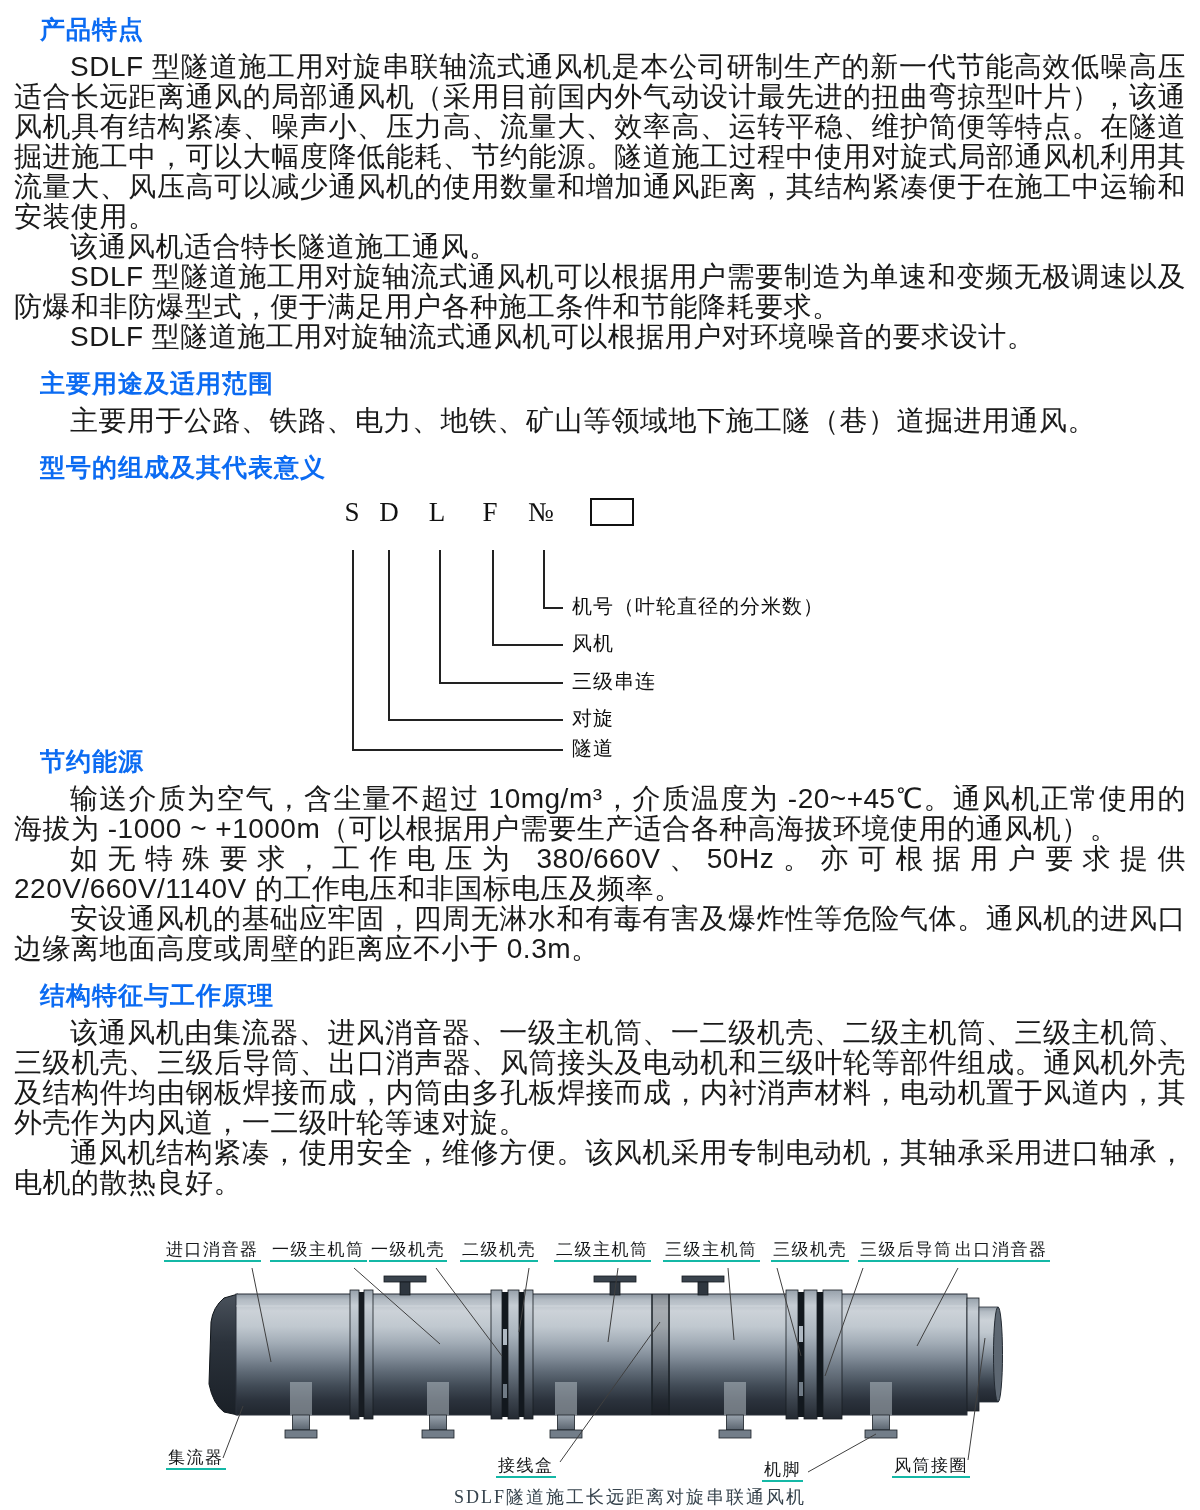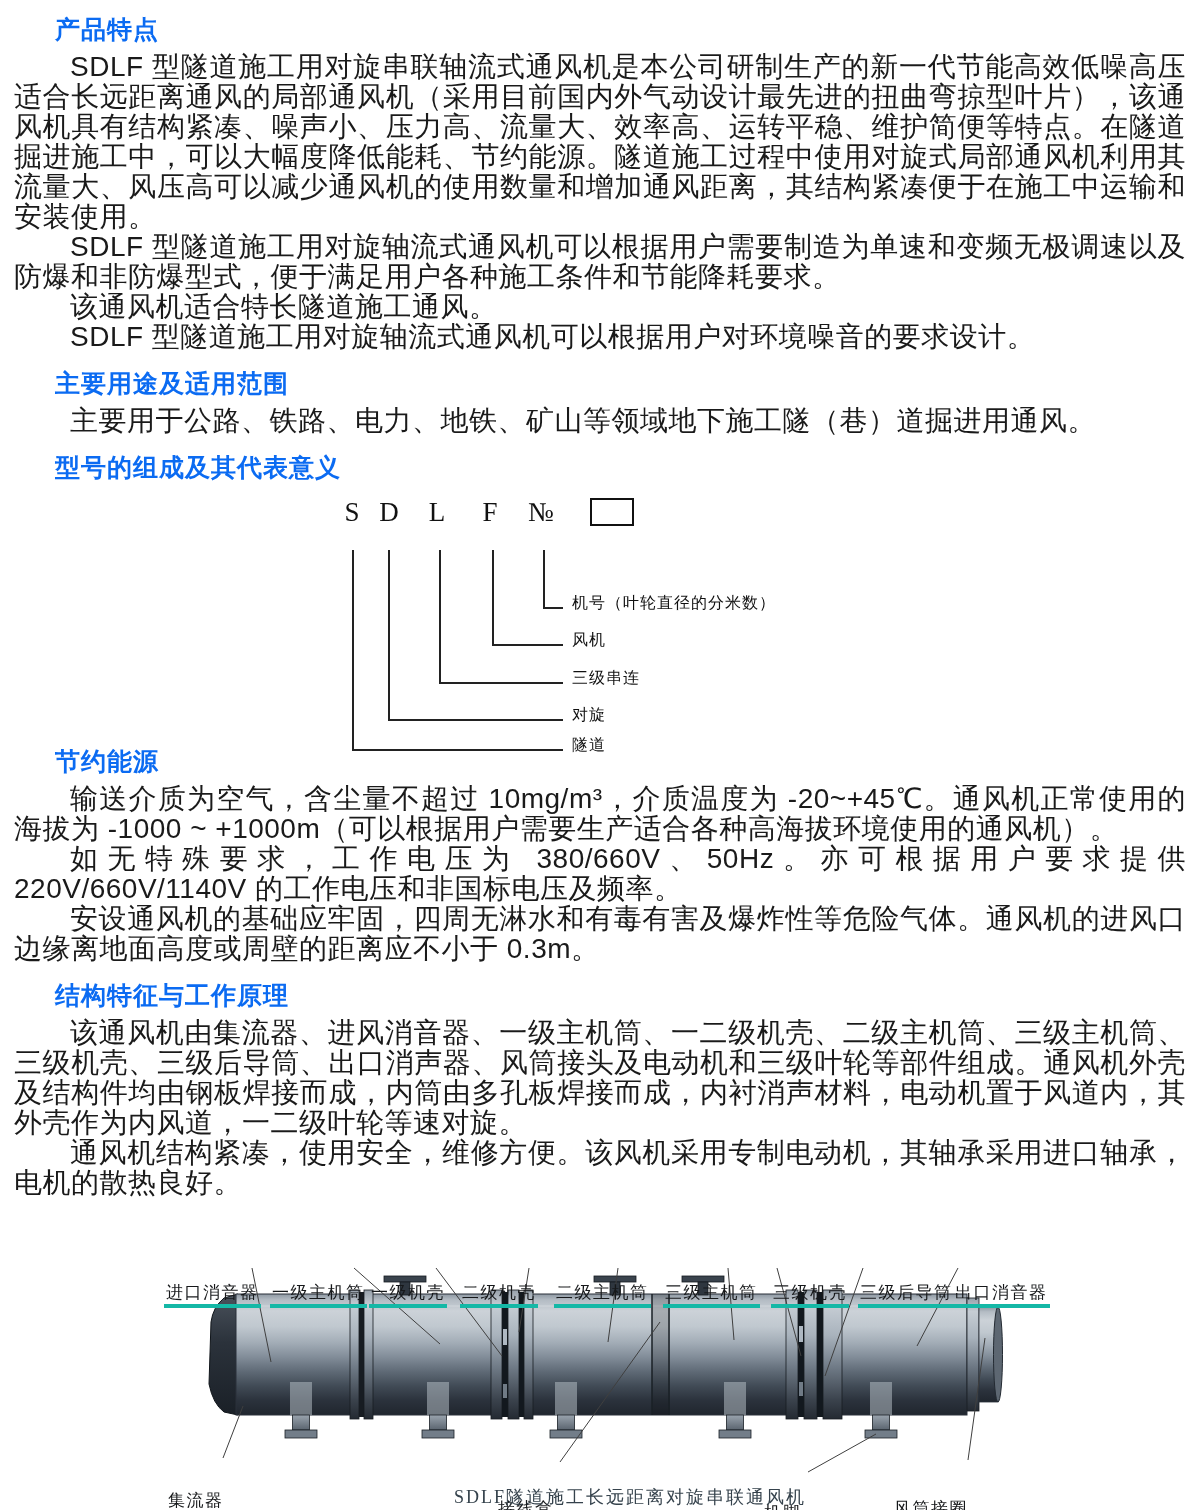--- a/index.html
+++ b/index.html
@@ -12,21 +12,21 @@
     font-family:"Liberation Sans", sans-serif;
     color:#1a1a1a;
     padding:12px 14px 10px 14px;
     box-sizing:border-box;
     overflow:hidden;
   }
   h2.sec-heading{
     font-size:25px;
     font-weight:bold;
     color:#0b6bf2;
-    margin:16px 0 8px 41px;
+    margin:16px 0 8px 26px;
     line-height:30px;
     letter-spacing:1px;
   }
   h2.sec-heading.first{margin-top:2px;}
   p.body-para{
     font-size:28px;
     line-height:30px;
     margin:0;
     text-indent:2em;
     text-align:justify;
@@ -57,65 +57,64 @@
   }
   .branch{
     position:absolute;
     border-left:2px solid #222;
     border-bottom:2px solid #222;
   }
   .branch-label{
     position:absolute;
     left:558px;
     font-family:"Liberation Serif", serif;
-    font-size:16px;
+    font-size:20px;
     color:#111;
     white-space:nowrap;
     letter-spacing:1px;
   }
   
   .fan-figure{
     position:relative;
     width:920px;
     height:300px;
     margin:36px 0 0 126px;
   }
   .fan-svg{position:absolute;left:0;top:0;}
   .fan-label{
     position:absolute;
-    font-family:Liberation Mono, monospace;
+    font-family:Liberation Sans, sans-serif;
     font-size:17px;
     color:#16181a;
     white-space:nowrap;
     letter-spacing:1.5px;
-    border-bottom:4px solid #14b8a6;
+    border-bottom:2px solid #14b8a6;
     padding:0 2px 1px 2px;
     line-height:19px;
-    margin-top:44px;
   }
   .fan-caption{
     position:absolute;
     left:90px; top:251px;
     width:800px;
     text-align:center;
     font-family:"Liberation Serif", serif;
     font-size:18px;
     color:#35424c;
     letter-spacing:2px;
   }
 </style>
 </head>
 <body>
 
 <div class="page">
 
   <h2 class="sec-heading first">产品特点</h2>
   <p class="body-para">SDLF 型隧道施工用对旋串联轴流式通风机是本公司研制生产的新一代节能高效低噪高压适合长远距离通风的局部通风机（采用目前国内外气动设计最先进的扭曲弯掠型叶片），该通风机具有结构紧凑、噪声小、压力高、流量大、效率高、运转平稳、维护简便等特点。在隧道掘进施工中，可以大幅度降低能耗、节约能源。隧道施工过程中使用对旋式局部通风机利用其流量大、风压高可以减少通风机的使用数量和增加通风距离，其结构紧凑便于在施工中运输和安装使用。</p>
+  <p class="body-para">该通风机适合特长隧道施工通风。</p>
   <p class="body-para">SDLF 型隧道施工用对旋轴流式通风机可以根据用户需要制造为单速和变频无极调速以及防爆和非防爆型式，便于满足用户各种施工条件和节能降耗要求。</p>
-  <p class="body-para">该通风机适合特长隧道施工通风。</p>
   <p class="body-para">SDLF 型隧道施工用对旋轴流式通风机可以根据用户对环境噪音的要求设计。</p>
 
   <h2 class="sec-heading">主要用途及适用范围</h2>
   <p class="body-para">主要用于公路、铁路、电力、地铁、矿山等领域地下施工隧（巷）道掘进用通风。</p>
 
   <h2 class="sec-heading">型号的组成及其代表意义</h2>
 
   <div class="model-diagram">
     <span class="model-letter" style="left:320px">S</span>
     <span class="model-letter" style="left:357px">D</span>

